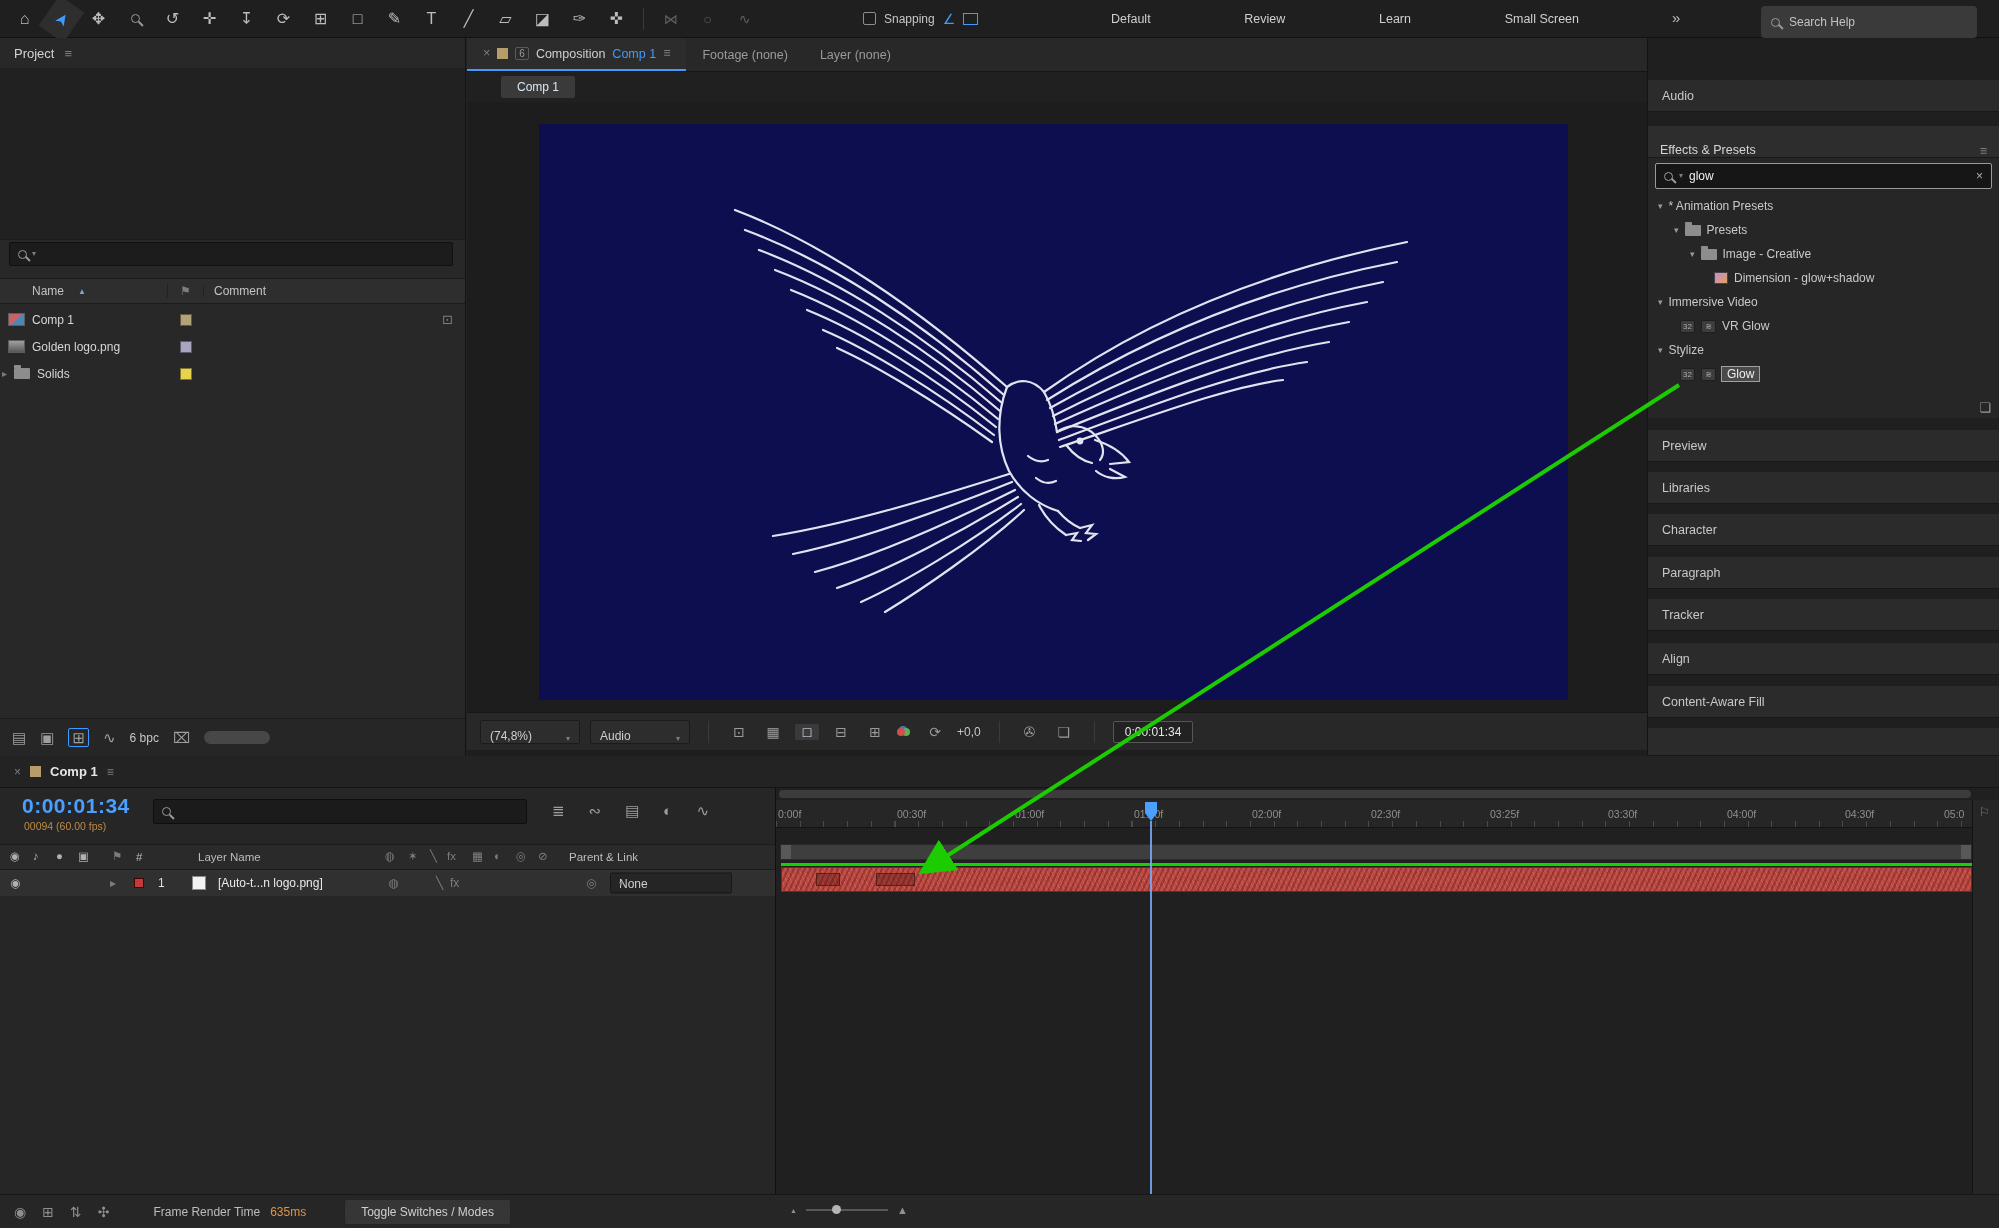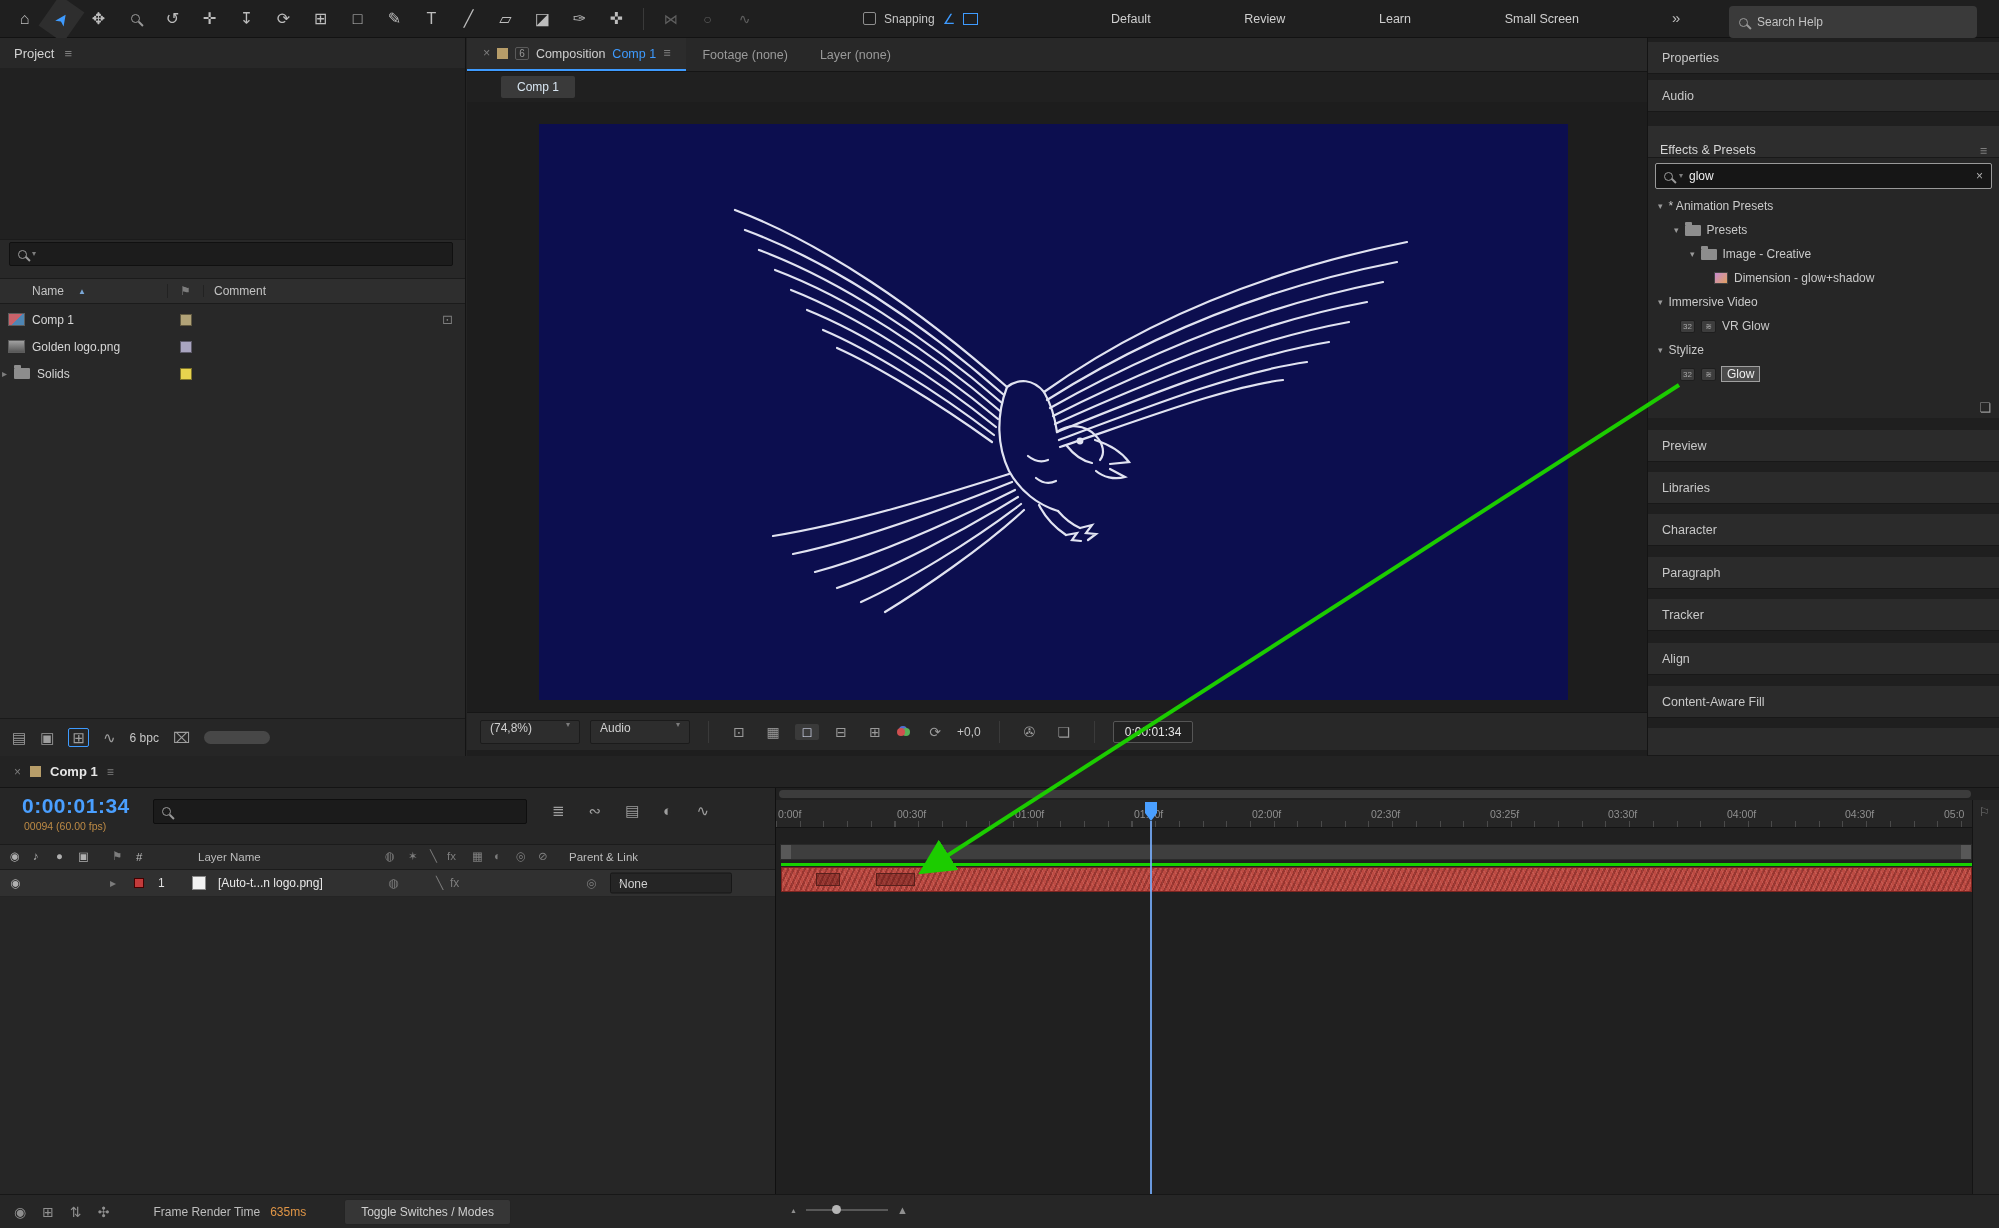--- a/index.html
+++ b/index.html
@@ -18,21 +18,21 @@
 .tool{width:37px;height:30px;display:flex;align-items:center;justify-content:center;font-size:16px;color:#bdbdbd;cursor:default;}
 .tool.active{color:#3e9bff;background:#2e2e2e;}
 .tool.dimtool{color:#5f5f5f;font-size:14px;}
 .snapgrp{display:flex;align-items:center;gap:8px;margin-left:100px;}
 .cb{width:13px;height:13px;border:1px solid #8e8e8e;border-radius:2px;background:#1c1c1c;display:inline-block;}
 .snapbox{width:15px;height:12px;border:1px solid #3e9bff;display:inline-block;}
 .blueic{color:#3e9bff;font-size:14px;}
 .workspaces{position:absolute;left:1105px;top:0;height:38px;width:480px;display:flex;align-items:center;justify-content:space-between;}
 .ws{color:#cfcfcf;font-size:12.5px;padding:4px 6px;}
 .overflow{position:absolute;left:1672px;top:9px;font-size:15px;color:#bdbdbd;}
-.help-search{position:absolute;right:22px;top:6px;width:248px;height:26px;background:#3a3a3a;border-radius:4px;display:flex;align-items:center;gap:9px;padding:16px 10px;}
+.help-search{position:absolute;right:22px;top:6px;width:216px;height:26px;background:#3a3a3a;border-radius:4px;display:flex;align-items:center;gap:9px;padding:16px 10px;}
 .help-search input{flex:1;background:transparent;border:none;outline:none;color:#e0e0e0;font-size:12px;}
 .help-search input::placeholder{color:#c2c2c2;}
 
 .project{left:0;top:38px;width:466px;height:718px;background:#282828;border-right:1px solid #141414;}
 .phead{height:30px;display:flex;align-items:center;gap:10px;padding:0 14px;color:#d2d2d2;font-size:13px;background:#282828;}
 .pwell{position:absolute;top:30px;left:0;width:100%;height:172px;background:#212121;border-bottom:1px solid #1b1b1b;}
 .psearch{position:absolute;top:204px;left:9px;width:444px;height:24px;background:#1c1c1c;border:1px solid #101010;border-radius:2px;display:flex;align-items:center;gap:5px;padding:0 8px;}
 .psearch input{flex:1;background:transparent;border:none;outline:none;color:#ddd;}
 .pthead{position:absolute;top:240px;left:0;width:100%;height:26px;background:#2e2e2e;border-top:1px solid #1b1b1b;border-bottom:1px solid #1b1b1b;display:flex;align-items:center;font-size:12px;color:#c3c3c3;}
 .pthead .cname{width:168px;padding-left:32px;display:flex;align-items:center;gap:14px;border-right:1px solid #222;text-align:center;}
@@ -60,21 +60,21 @@
 .vtab{display:flex;align-items:center;gap:7px;padding:0 16px;color:#9a9a9a;font-size:12.5px;}
 .vtab.active{color:#cfcfcf;border-bottom:2px solid #3e9bff;background:#2c2c2c;}
 .acc{color:#3e9bff;}
 .beige{width:11px;height:11px;background:#b79d69;display:inline-block;}
 .badge6{font-size:10px;color:#9a9a9a;border:1px solid #5a5a5a;border-radius:2px;padding:0 3px;}
 .crumb{height:30px;display:flex;align-items:center;padding-left:34px;background:#202020;}
 .crumbchip{background:#3a3a3a;border-radius:2px;padding:4px 16px;color:#d8e6f2;font-size:12px;}
 .stage{position:absolute;top:64px;left:0;width:100%;height:610px;background:#1d1d1d;}
 .comp{position:absolute;left:72px;top:22px;width:1029px;height:576px;background:#0c0e4f;}
 .vtoolbar{position:absolute;bottom:6px;left:0;width:100%;height:38px;background:#282828;border-top:1px solid #161616;display:flex;align-items:center;gap:10px;padding:0 13px;}
-.vdrop{background:#2d2d2d;border:1px solid #1b1b1b;height:24px;display:flex;align-items:flex-start;gap:24px;padding:0 9px;border-radius:2px;color:#d0d0d0;}
+.vdrop{background:#2d2d2d;border:1px solid #1b1b1b;height:24px;display:flex;align-items:flex-end;gap:24px;padding:0 9px;border-radius:2px;color:#d0d0d0;}
 .vdrop.wide{width:100px;justify-content:space-between;}
 .vico{font-size:14px;color:#9a9a9a;width:24px;display:flex;justify-content:center;}
 .vico.active{color:#e2e8ff;background:#3a3a3a;border-radius:2px;}
 .chandots{width:16px;height:12px;position:relative;display:inline-block;}
 .chandots::before{content:"";position:absolute;left:0;top:2px;width:8px;height:8px;border-radius:50%;background:#d05050;box-shadow:5px 0 0 #58b058,2px -2px 0 #5070d0;}
 .timebox{border:1px solid #565656;border-radius:2px;padding:3px 11px;color:#e4e4e4;background:#222;}
 
 .rightp{left:1647px;top:38px;width:352px;height:718px;background:#1f1f1f;border-left:1px solid #141414;}
 .rbar{position:absolute;left:0;width:100%;height:32px;background:#2b2b2b;border-bottom:1px solid #181818;display:flex;align-items:center;padding:0 14px;color:#c8c8c8;font-size:12.5px;}
 .effblock{position:absolute;top:88px;left:0;width:100%;height:292px;background:#262626;}
@@ -323,23 +323,20 @@
       <span>+0,0</span>
       <span class="sep"></span>
       <span class="vico">✇</span>
       <span class="vico">❏</span>
       <span class="sep"></span>
       <span class="timebox">0:00:01:34</span>
     </div>
   </div>
 
   <div class="rightp abs">
-    <div class="rbar" style="top:4px">
-        <span>Properties</span>
-      </div>
     <div class="rbar" style="top:42px">
         <span>Audio</span>
       </div>
 
     <div class="effblock">
       <div class="effhead">
         <span>Effects &amp; Presets</span>
         <span class="icn dim">≡</span>
       </div>
       <div class="effsearch">

